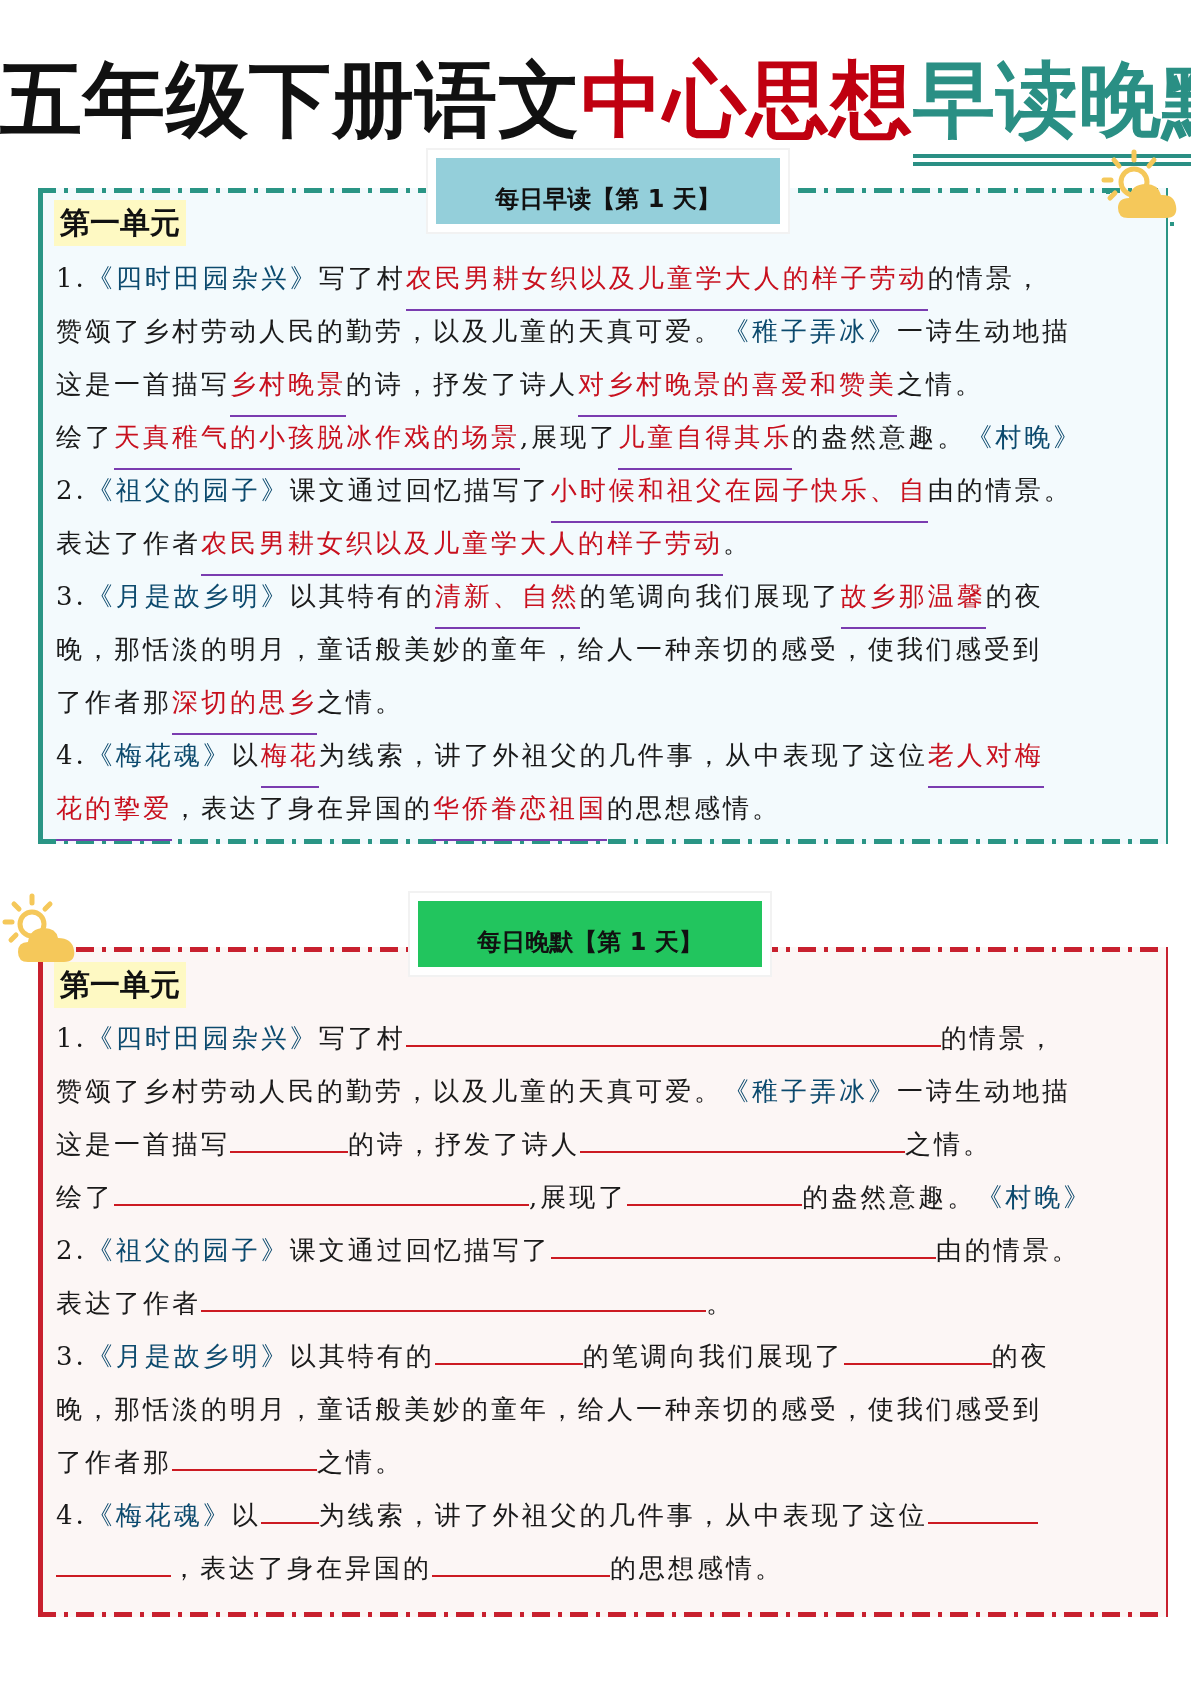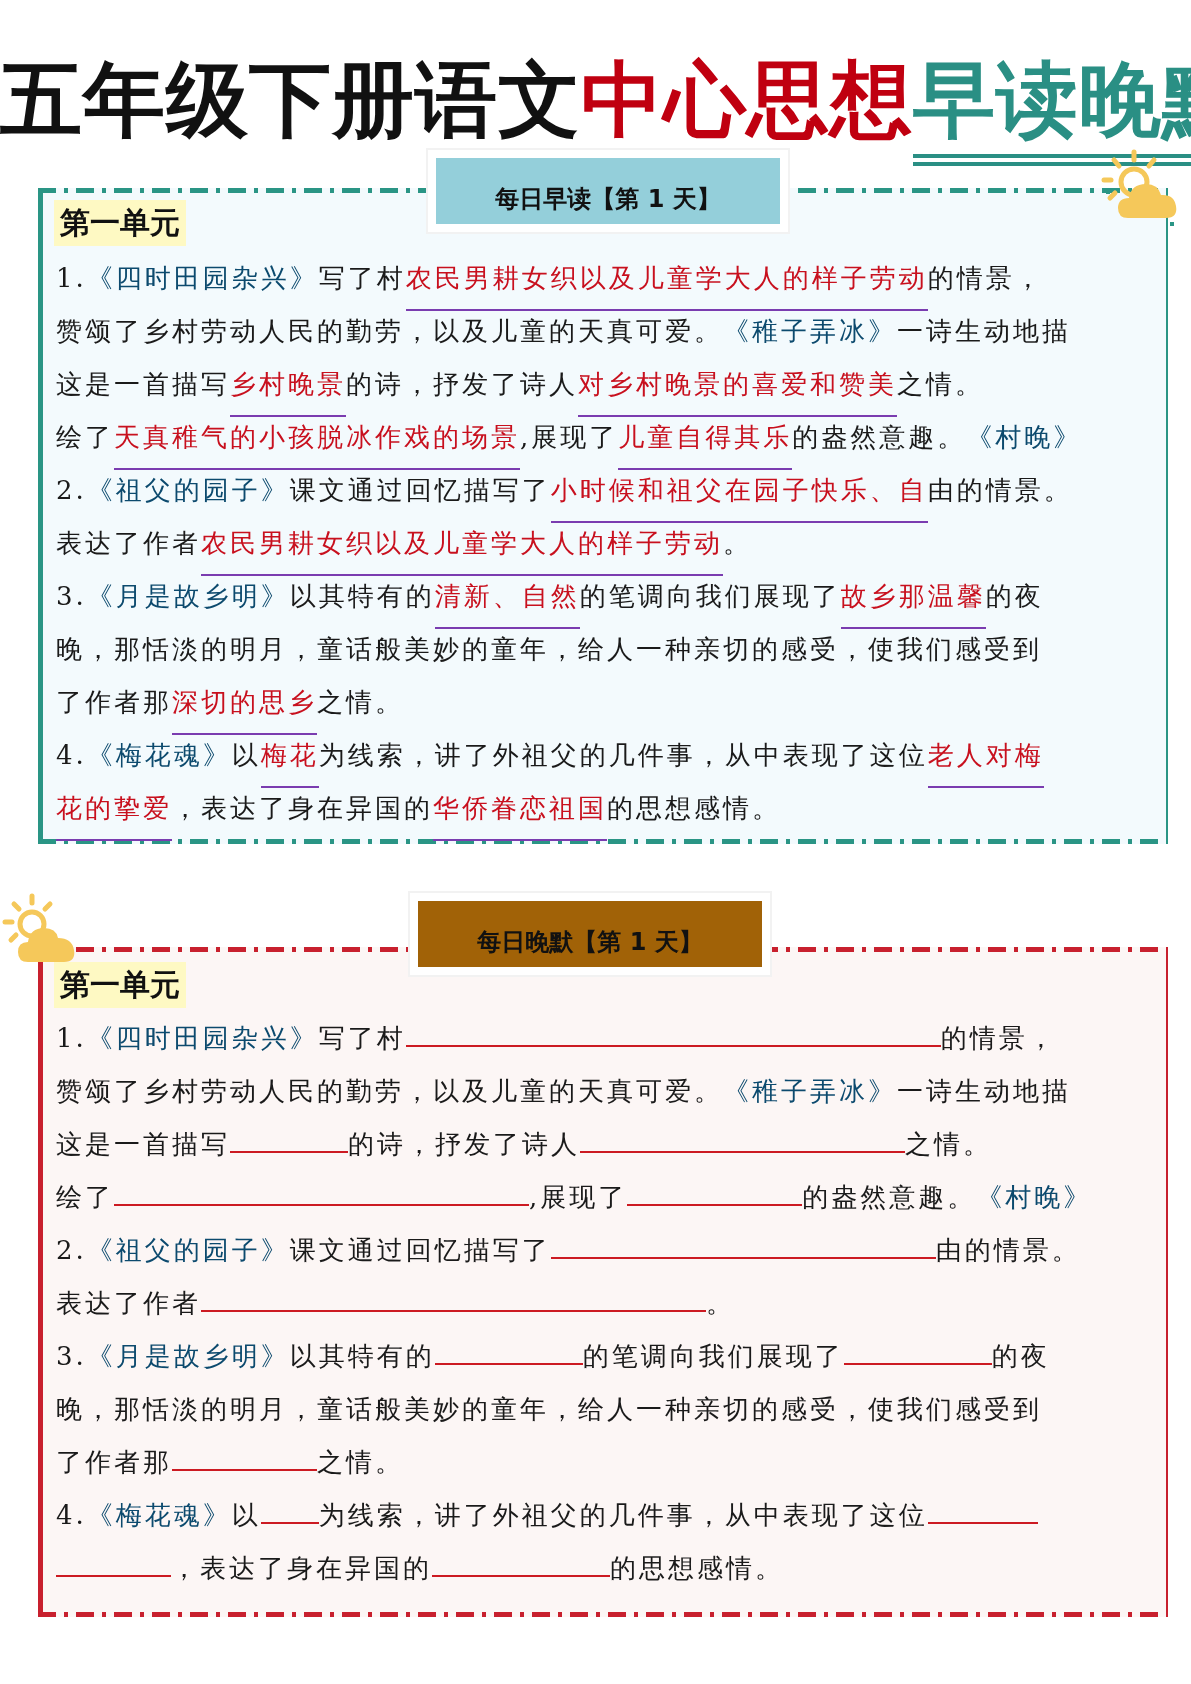--- a/index.html
+++ b/index.html
@@ -37,21 +37,21 @@
 
   .banner {
     position: absolute; height: 82px; line-height: 82px; text-align: center;
     font-family: "DejaVu Sans", "Liberation Sans", sans-serif;
     font-size: 24px; font-weight: bold; color: #111;
     padding: 0 18px; white-space: nowrap;
     border: 8px solid #ffffff;
     box-shadow: 0 0 0 2px #f2f2f2;
   }
   .banner.morning { left: 428px; top: 150px; width: 360px; background: #94cfda; }
-  .banner.evening { left: 410px; top: 893px; width: 360px; background: #a16207; }
+  .banner.evening { left: 410px; top: 893px; width: 360px; background: #22c55e; }
 
   .unit-label {
     position: absolute; font-family: "DejaVu Sans", "Liberation Sans", sans-serif;
     font-size: 30px; font-weight: bold; color: #111;
     background: #fef9c3; padding: 0 6px; height: 46px; line-height: 46px;
   }
   .unit-label.morning { left: 54px; top: 200px; }
   .unit-label.evening { left: 54px; top: 962px; }
 
   .content { position: absolute; left: 56px; width: 1110px; }

